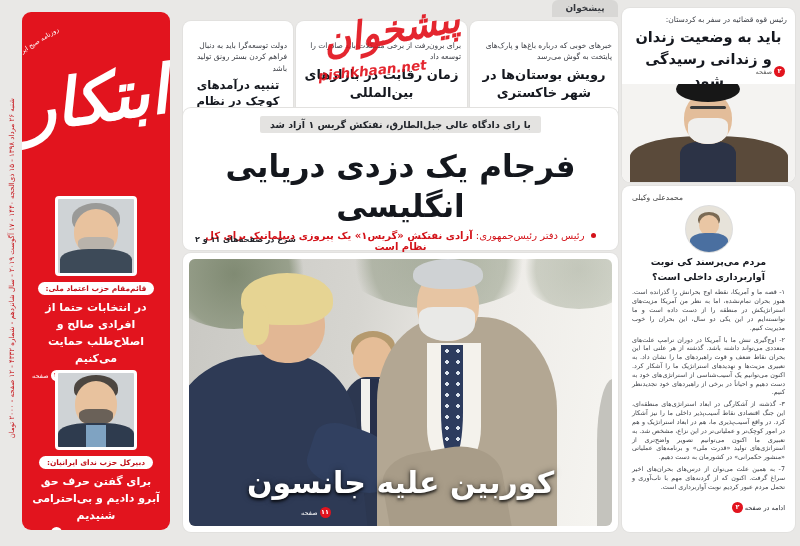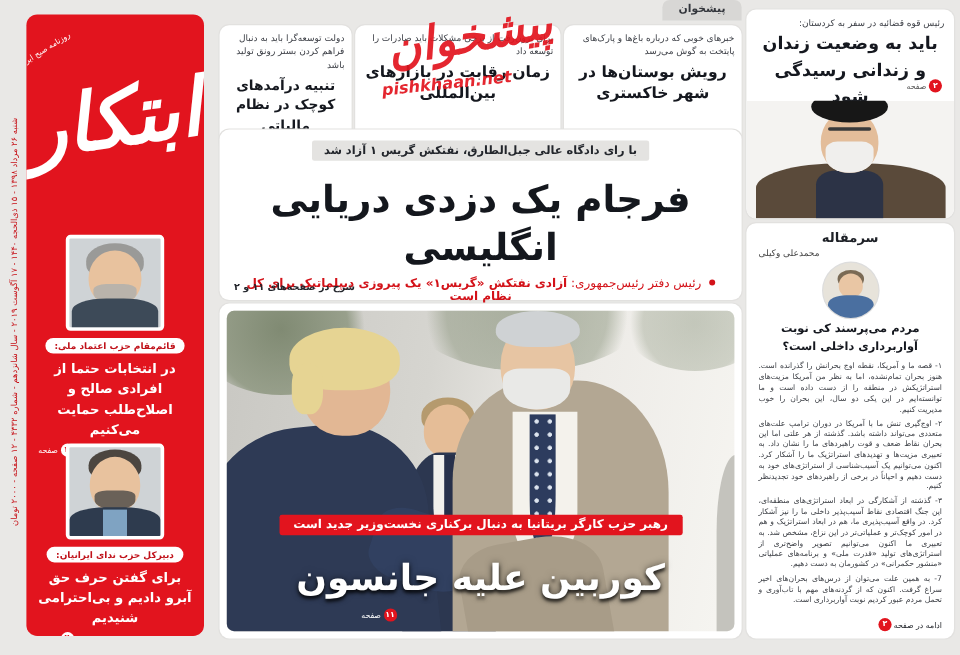--- a/index.html
+++ b/index.html
@@ -33,21 +33,21 @@
   .promo .ttl{color:#fff;font-weight:bold;font-size:11px;line-height:1.55;margin-top:4px;}
   
   .head-sk{position:absolute;background:#e8c29e;border-radius:50% 50% 46% 46%;}
   .hair{position:absolute;border-radius:50% 50% 40% 40%;}
   .suit{position:absolute;border-radius:40% 40% 0 0;}
   
   .tab{position:absolute;left:552px;top:0;width:66px;height:17px;background:#d8d7d5;
        border-radius:0 0 6px 6px;transform:scaleY(-1);}
   .tab span{display:block;transform:scaleY(-1);font-size:9px;font-weight:bold;color:#33363c;
             text-align:center;line-height:17px;}
-  .topcard{top:21px;height:106px;padding:5px 6px;box-sizing:border-box;}
+  .topcard{top:21px;height:106px;padding:19px 6px;box-sizing:border-box;}
   .topcard .headline{font-size:11.5px;line-height:1.45;margin-top:3px;}
   .topcard .badge{position:absolute;left:7px;bottom:5px;}
   .watermark-script{position:absolute;left:322px;top:8px;color:#e2141e;font-size:38px;
         font-weight:bold;font-style:italic;transform:rotate(-10deg);z-index:5;opacity:.92;}
   .watermark-url{position:absolute;left:318px;top:62px;color:#e2141e;font-size:13.5px;
         font-weight:bold;font-style:italic;transform:rotate(-6deg);z-index:5;opacity:.92;}
   .leadcard{left:183px;top:108px;width:435px;height:142px;padding:5px 10px;box-sizing:border-box;
             text-align:center;}
   .strap{display:inline-block;background:#e4e3e1;color:#23262c;font-size:9.5px;font-weight:bold;
          padding:3px 10px;border-radius:2px;text-align:right;}
@@ -206,21 +206,20 @@
         <div class="suit" style="left:252px;top:86px;width:22px;height:112px;border-radius:0 0 40% 40%;
              background:radial-gradient(circle at 6px 6px,#dce4ee 1.6px,transparent 2px) 0 0/11px 11px,#2d3c5e;"></div>
         <div class="head-sk" style="left:228px;top:8px;width:62px;height:74px;background:#e7c5a3;"></div>
         <div class="hair" style="left:224px;top:0px;width:70px;height:30px;background:#cfd2d4;"></div>
         <div class="hair" style="left:230px;top:48px;width:56px;height:34px;background:#e9e9e7;border-radius:30% 30% 60% 60%;"></div>
         <div class="suit" style="left:196px;top:190px;width:120px;height:89px;background:#a89c88;border-radius:30% 40% 0 0;transform:rotate(-10deg);"></div>
       </div>
 
       <div class="suit" style="left:408px;top:120px;width:40px;height:159px;background:#c4c3bd;border-radius:40% 0 0 0;"></div>
     </div>
-    <div class="photo-strap">رهبر حزب کارگر بریتانیا به دنبال برکناری نخست‌وزیر جدید است</div>
     <div class="photo-cap">کوربین علیه جانسون</div>
     <div class="photo-badge badge">
       <span class="num">۱۱</span>
       <span class="lbl" style="color:#fff;">صفحه</span>
     </div>
   </div>
 
   <div class="card raisicard">
     <div class="kicker">رئیس قوه قضائیه در سفر به کردستان:</div>
     <div class="headline">باید به وضعیت زندان و زندانی رسیدگی شود</div>
@@ -233,21 +232,20 @@
       <div class="suit" style="left:8px;top:52px;width:158px;height:46px;background:#5a4a3a;border-radius:45% 45% 0 0;"></div>
       <div class="suit" style="left:58px;top:58px;width:56px;height:40px;background:#2c3346;border-radius:30% 30% 0 0;"></div>
       <div class="head-sk" style="left:62px;top:8px;width:48px;height:52px;background:#e3bd9a;"></div>
       <div class="hair" style="left:66px;top:34px;width:40px;height:26px;background:#f0efed;border-radius:30% 30% 60% 60%;"></div>
       <div class="hair" style="left:54px;top:-8px;width:64px;height:26px;background:#171717;border-radius:50%;"></div>
       <div style="position:absolute;left:68px;top:22px;width:36px;height:3px;background:#3a3a3a;border-radius:2px;"></div>
     </div>
   </div>
 
   <div class="card edcard">
-    <div class="ed-label">سرمقاله</div>
     <div class="ed-author">محمدعلی وکیلی</div>
     <div class="ed-photo">
       <div class="hair" style="left:12px;top:6px;width:22px;height:14px;background:#7a6a54;"></div>
       <div class="head-sk" style="left:13px;top:9px;width:20px;height:20px;background:#e9c6a4;"></div>
       <div class="suit" style="left:4px;top:27px;width:38px;height:19px;background:#4a6fa0;"></div>
     </div>
     <div class="ed-title">مردم می‌پرسند کی نوبت آواربرداری داخلی است؟</div>
     <div class="ed-body">
       <p>۱- قصه ما و آمریکا، نقطه اوج بحرانش را گذرانده است. هنوز بحران تمام‌نشده، اما به نظر من آمریکا مزیت‌های استراتژیکش در منطقه را از دست داده است و ما توانسته‌ایم در این یکی دو سال، این بحران را خوب مدیریت کنیم.</p>
       <p>۲- اوج‌گیری تنش ما با آمریکا در دوران ترامپ علت‌های متعددی می‌تواند داشته باشد. گذشته از هر علتی اما این بحران نقاط ضعف و قوت راهبردهای ما را نشان داد. به تعبیری مزیت‌ها و تهدیدهای استراتژیک ما را آشکار کرد. اکنون می‌توانیم یک آسیب‌شناسی از استراتژی‌های خود به دست دهیم و احیاناً در برخی از راهبردهای خود تجدیدنظر کنیم.</p>

